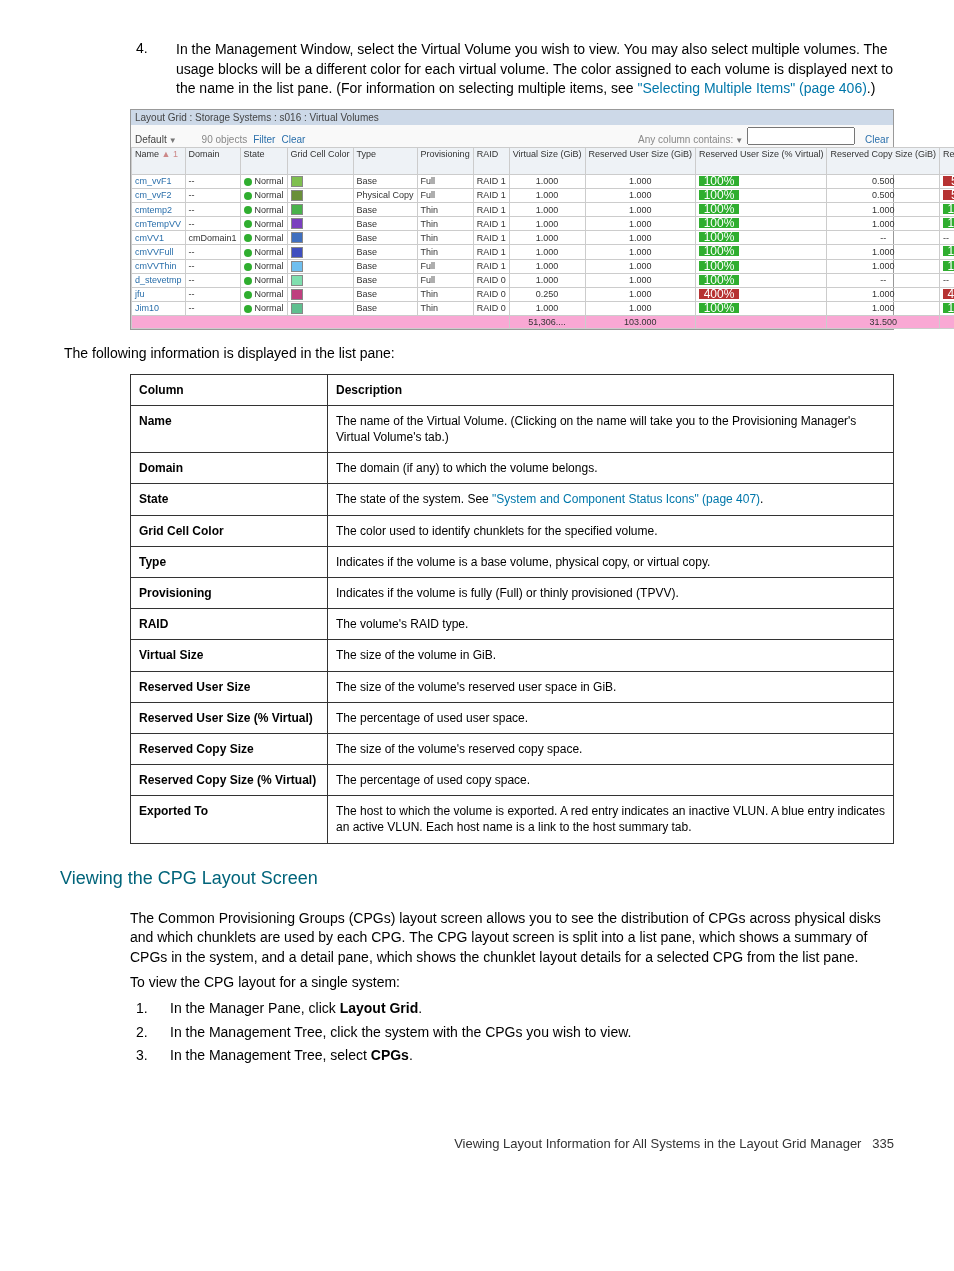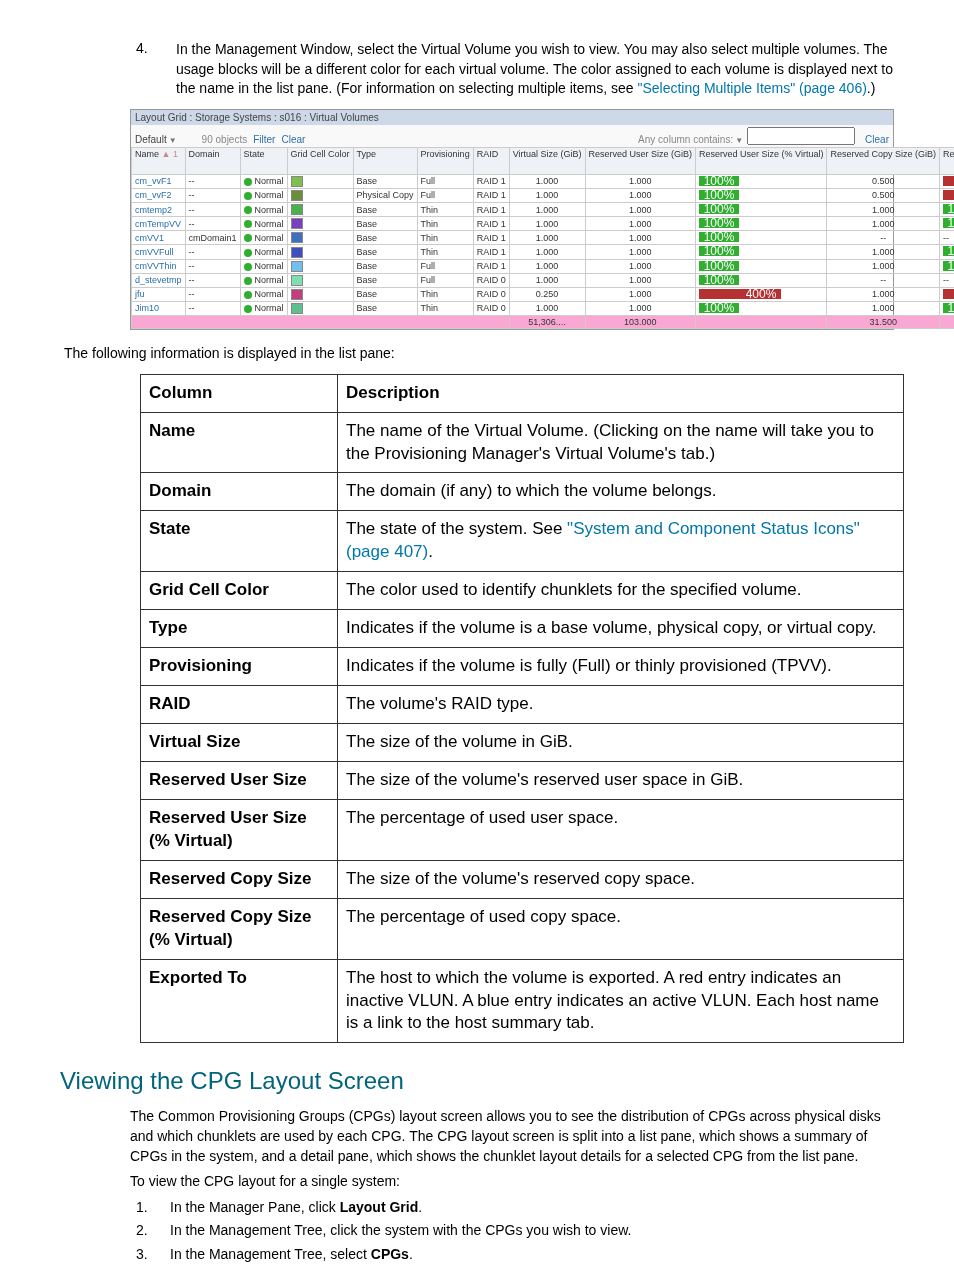--- a/index.html
+++ b/index.html
@@ -35,42 +35,42 @@
   .ss-toolbar .muted { color:#888; }
   .ss-toolbar .lnk { color:#2a6fab; margin-left:6px;}
   .ss-table { width:100%; border-collapse: collapse; font-size:9px; color:#333; }
   .ss-table th, .ss-table td { border: 1px solid #ccc; padding: 1px 3px; text-align: left; white-space: nowrap; }
   .ss-table th { background:#eef2f6; font-weight: normal; vertical-align: top; height:24px;}
   .ss-table td.blue { color:#2a6fab; }
   .ss-table td.num { text-align: center; }
   .cell-colorbox { display:inline-block; width:10px; height:9px; vertical-align:middle; border:1px solid #888;}
   .bar { display:inline-block; height:10px; color:#fff; font-size:12px; text-align:center; line-height:10px; }
   .bar.green { background:#2fae2f; }
-  .bar.red { background:#b63232;padding-left:42px; }
+  .bar.red { background:#b63232; }
   .state-dot { display:inline-block; width:8px; height:8px; border-radius:50%; background:#2fae2f; vertical-align:middle; margin-right:3px;}
   .desc-table {
     width: 100%;
     border-collapse: collapse;
-    margin: 10px 0 24px 10px;
-    font-size: 17px;
+    margin: 10px 0 24px 0;
+    font-size: 12px;
   }
   .desc-table th, .desc-table td {
     border: 1px solid #333;
     padding: 7px 8px;
     text-align: left;
     vertical-align: top;
     line-height: 1.35;
   }
   .desc-table th { font-weight: bold; }
   .desc-table td.colname { font-weight: bold; width: 180px; }
   h2.section {
     color: #00647a;
     font-weight: normal;
-    font-size: 24px;
-    margin: 20px 0 12px 0;
+    font-size: 18px;
+    margin: 20px 0 20px 0;
   }
   .body-para { margin: 6px 0; line-height: 1.4; }
   ol.steps { list-style:none; padding:0; margin: 6px 0; }
   ol.steps li { display:flex; margin: 4px 0; line-height:1.4;}
   ol.steps li .n { width:34px; flex:0 0 34px; padding-left:6px; }
   ol.steps li .t { flex:1; }
   .footer {
     margin-top: 70px;
     text-align: right;
     font-size: 13px;

